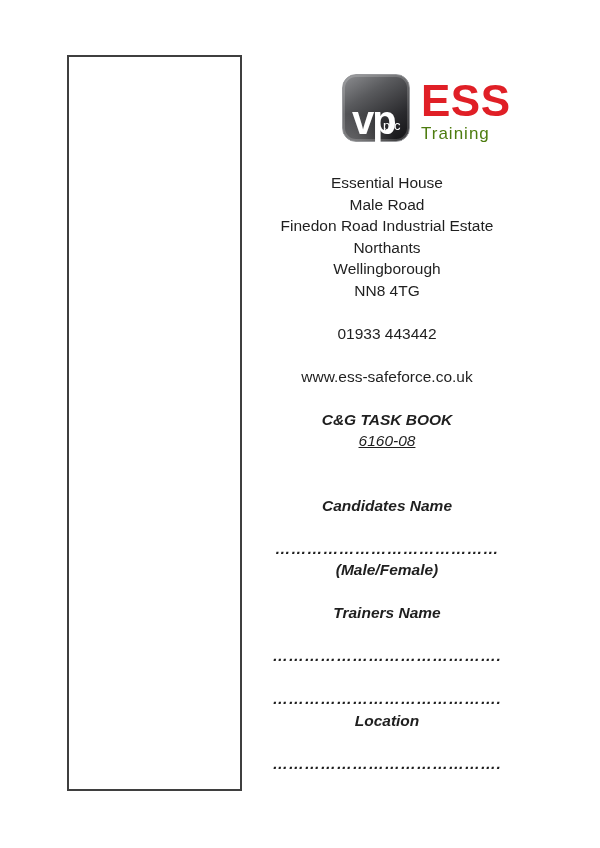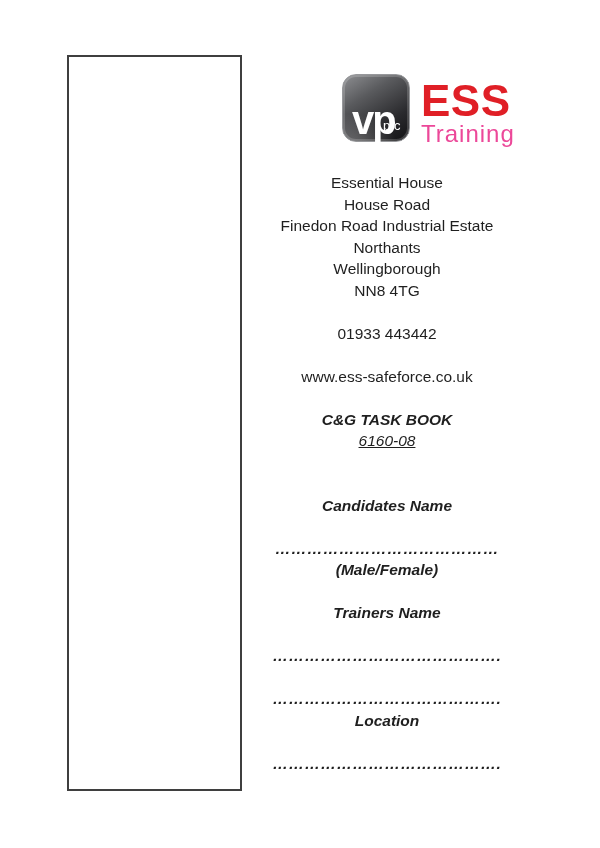--- a/index.html
+++ b/index.html
@@ -57,22 +57,22 @@
   .brand { margin-left: 11px; }
   .brand-name {
     color: #e01f26;
     font-size: 44px;
     font-weight: bold;
     line-height: 40px;
     letter-spacing: 0.5px;
     margin-top: 7px;
   }
   .brand-sub {
-    color: #ec4899;
-    font-size: 24px;
+    color: #4d7c0f;
+    font-size: 17px;
     line-height: 22px;
     letter-spacing: 1px;
     margin-top: 2px;
   }
 
   
   .content {
     position: absolute;
     left: 242px; top: 172px;
     width: 290px;
@@ -95,21 +95,21 @@
     <span class="plc-text">plc</span>
   </div>
   <div class="brand">
     <div class="brand-name">ESS</div>
     <div class="brand-sub">Training</div>
   </div>
 </div>
 
 <div class="content">
   <div class="ln">Essential House</div>
-  <div class="ln">House Road</div>
+  <div class="ln">Male Road</div>
   <div class="ln">Finedon Road Industrial Estate</div>
   <div class="ln">Northants</div>
   <div class="ln">Wellingborough</div>
   <div class="ln">NN8 4TG</div>
   <div class="ln"></div>
   <div class="ln">01933 443442</div>
   <div class="ln"></div>
   <div class="ln">www.ess-safeforce.co.uk</div>
   <div class="ln"></div>
   <div class="ln bi">C&amp;G TASK BOOK</div>

